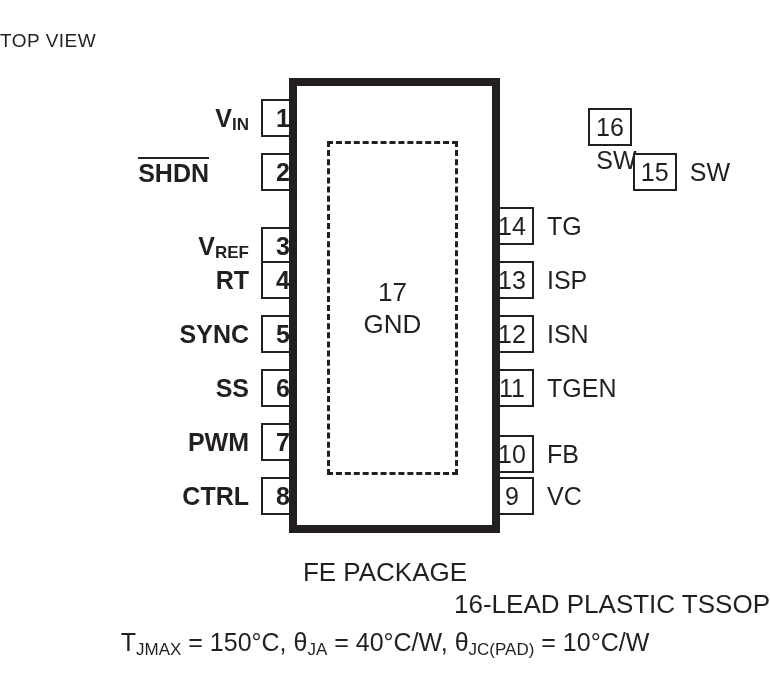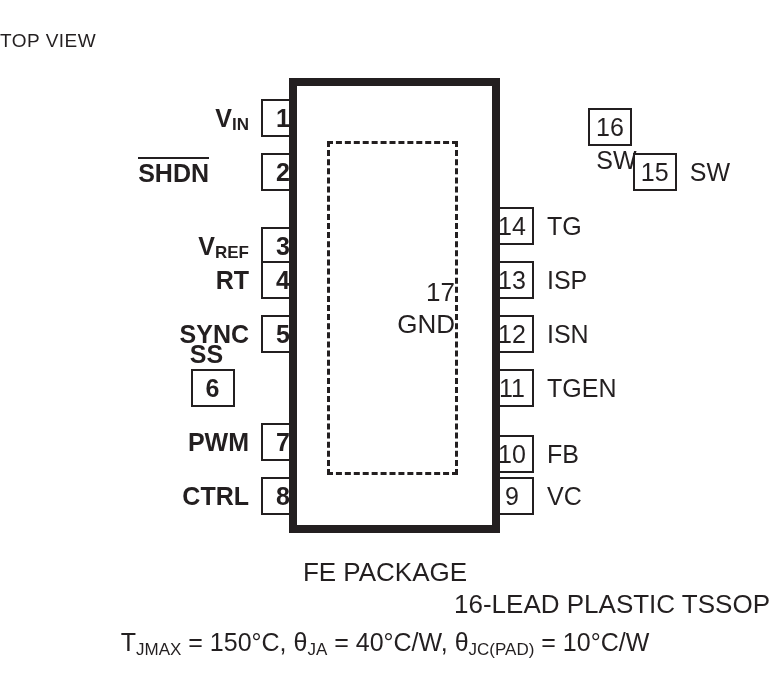--- a/index.html
+++ b/index.html
@@ -54,21 +54,21 @@
     left: 327px;
     top: 141px;
     width: 131px;
     height: 334px;
     box-sizing: border-box;
     border: 3px dashed #231f20;
     background: transparent;
     z-index: 4;
     display: flex;
     flex-direction: column;
-    align-items: flex-end;
+    align-items: center;
     justify-content: center;
   }
   .pad-num, .pad-name {
     font-size: 26px;
     line-height: 32px;
     color: #231f20;
     text-align: center;
   }
 
   
@@ -174,21 +174,21 @@
         <div class="pin-box">3</div>
       </div>
       <div class="pin-row left" style="top: 261px;">
         <span class="pin-label">RT</span>
         <div class="pin-box">4</div>
       </div>
       <div class="pin-row left" style="top: 315px;">
         <span class="pin-label">SYNC</span>
         <div class="pin-box">5</div>
       </div>
-      <div class="pin-row left" style="top: 369px; flex-direction: column;">
+      <div class="pin-row left" style="top: 369px;">
         <span class="pin-label">SS</span>
         <div class="pin-box">6</div>
       </div>
       <div class="pin-row left" style="top: 423px;">
         <span class="pin-label">PWM</span>
         <div class="pin-box">7</div>
       </div>
       <div class="pin-row left" style="top: 477px;">
         <span class="pin-label">CTRL</span>
         <div class="pin-box">8</div>

